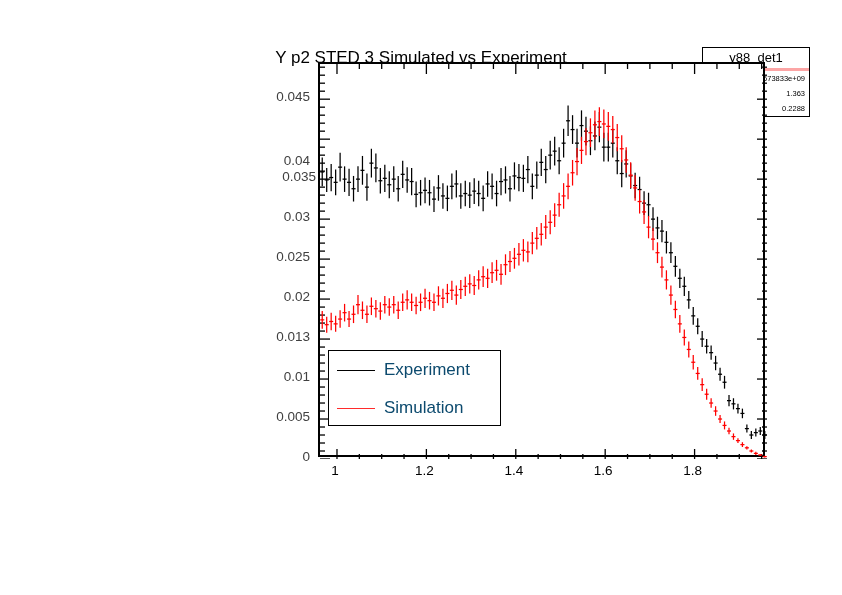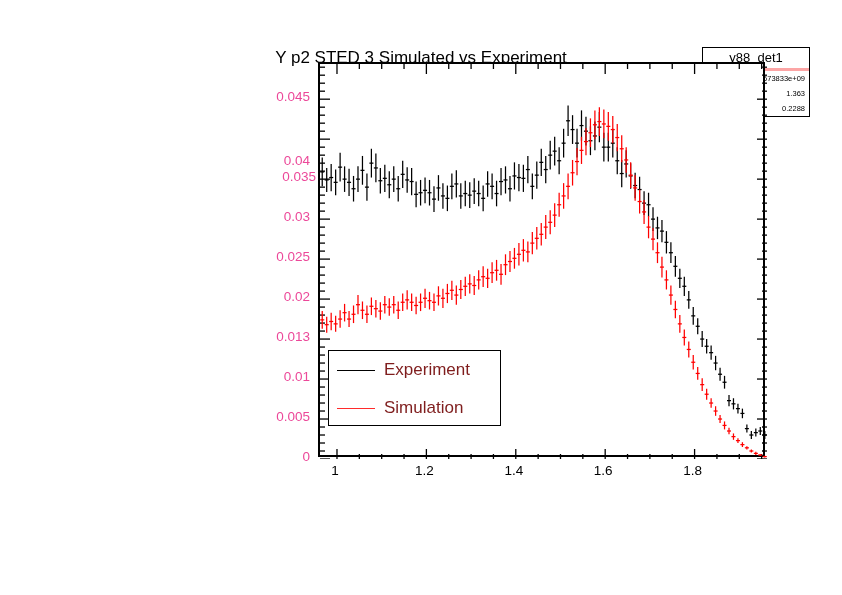--- a/index.html
+++ b/index.html
@@ -32,34 +32,34 @@
   
   #frame{
     position:absolute;left:318px;top:62px;width:447px;height:395px;
     border-left:2px solid #000;border-top:2px solid #000;
     border-right:2px solid #000;border-bottom:2px solid #000;
     box-sizing:border-box;background:#fff;
   }
   #plotsvg{position:absolute;left:0;top:0;}
 
   
-  .ylab{position:absolute;text-align:right;font-size:13.5px;color:#ec4899;
+  .ylab{position:absolute;text-align:right;font-size:13.5px;color:#404040;
         width:60px;transform:translateY(-8px);}
   .xlab{position:absolute;text-align:center;font-size:13.5px;color:#000;
         width:50px;}
 
   
   .legend{
     position:absolute;left:328px;top:350px;width:173px;height:76px;
     border:1px solid #000;background:#fff;box-sizing:border-box;
   }
   .legend-row{display:flex;align-items:center;height:38px;padding-left:8px;}
   .legend-line{width:38px;height:0;border-top:1.6px solid #000;margin-right:9px;}
   .legend-line.sim{border-top-color:#ff2b2b;}
-  .legend-text{font-size:17px;color:#7f1d1d;}
+  .legend-text{font-size:17px;color:#0c4a6e;}
 </style>
 </head>
 <body>
 
 <div id="canvas">
 
   <div class="plot-title">Y p2 STED 3 Simulated vs Experiment</div>
 
   <div class="stats-box">
     <div class="stats-title">y88_det1</div>

